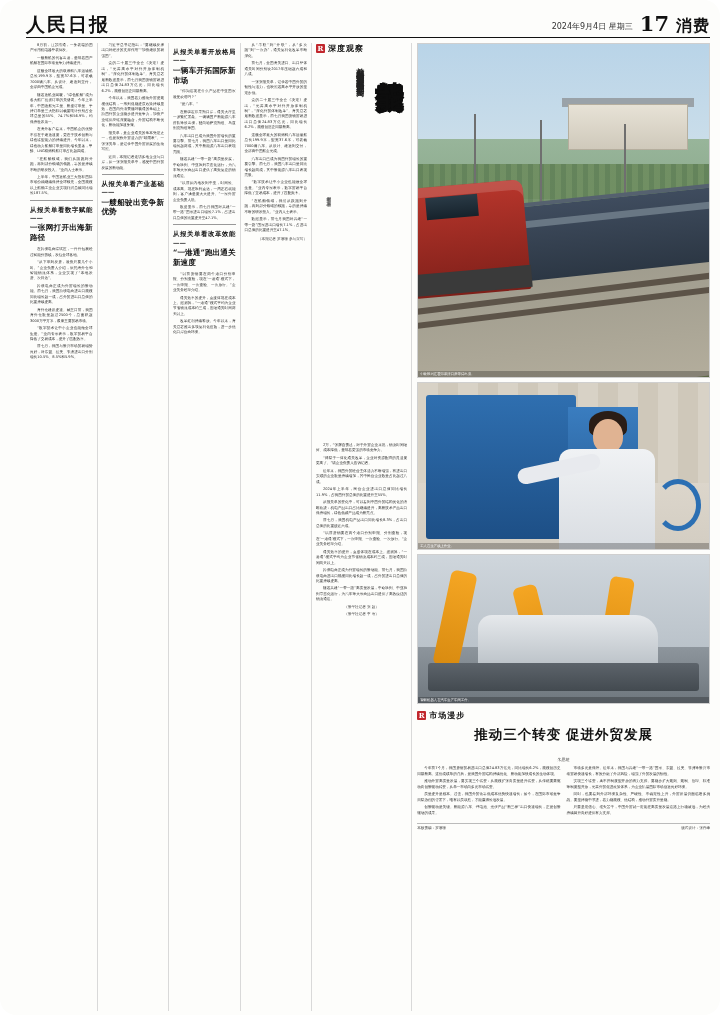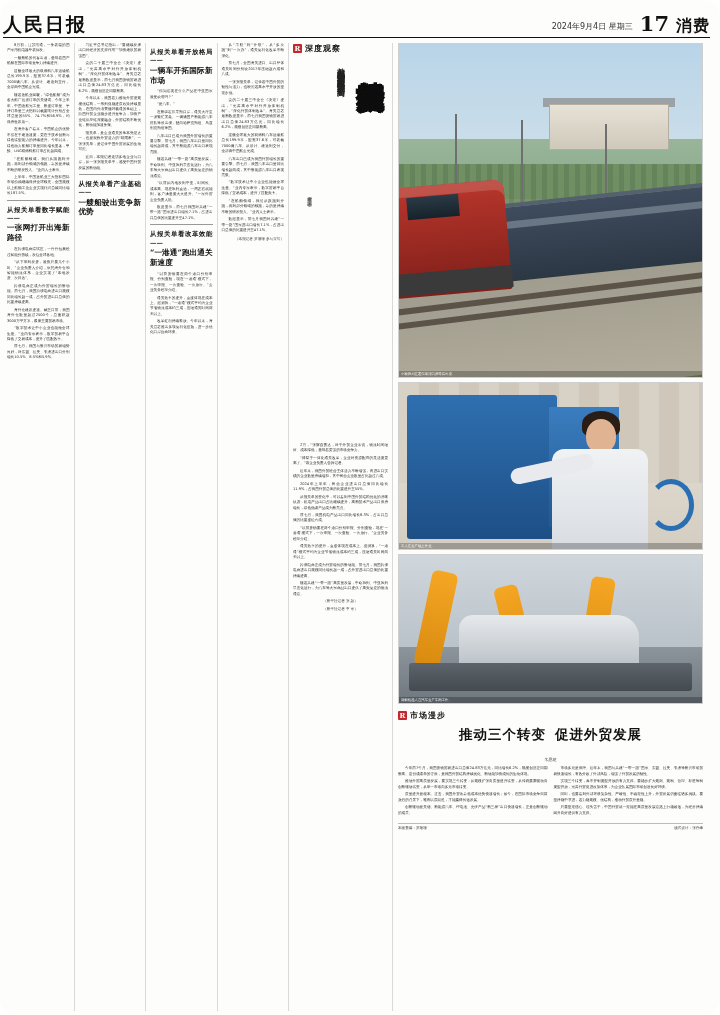--- a/index.html
+++ b/index.html
@@ -11,21 +11,21 @@
     width: 720px; height: 1015px;
     font-family: "DejaVu Sans", "Liberation Sans", sans-serif;
     color: #1a1a1a;
     overflow: hidden;
     position: relative;
   }
   .page {
     width: 720px; height: 1015px;
     position: relative;
     background: #fdfdfb;
-    padding: 8px 10px 6px 3px;
+    padding: 8px 10px 6px 26px;
     border-radius: 16px;
   }
   
   .masthead {
     display: flex; align-items: flex-end; justify-content: space-between;
     border-bottom: 1.5px solid #111;
     padding-bottom: 3px;
     height: 30px;
   }
   .logo {
@@ -204,21 +204,21 @@
   .r-arm3 { position:absolute; top:22px; left:186px; width:24px; height:92px;
     background: linear-gradient(#f5a623,#d98b10); transform: rotate(9deg); border-radius:6px;}
   .r-base { position:absolute; bottom:12px; left:10px; right:10px; height:28px;
     background: linear-gradient(#5d646b,#434a50); border-radius:3px;}
   .r-car { position:absolute; bottom:34px; left:60px; width:180px; height:54px;
     background: linear-gradient(#e6e9ec,#b9c0c6); border-radius:14px 22px 6px 6px;}
   
   .commentary { margin-top: 6px; }
   .comm-tag { display:flex; align-items:center; gap:3px; margin-bottom: 3px;}
   .comm-title {
-    font-family: Liberation Mono, monospace;
+    font-family: Liberation Sans, sans-serif;
     font-size: 13.5px; font-weight: bold; text-align:center; color:#111;
     letter-spacing: 1px; margin: 5px 0 13px;
   }
   .comm-author { font-size: 4px; text-align:center; color:#444; margin-bottom: 4px;}
   .comm-cols { display:flex; gap:6px; }
   .comm-col { flex:1; font-size: 3.6px; line-height:1.55; text-align:justify; color:#2b2b2b;}
   .comm-col p { margin: 0 0 2px 0; text-indent: 7px;}
   .footer-note {
     border-top: 0.5px solid #bbb; margin-top: 4px; padding-top: 2px;
     font-size: 3.6px; color: #444; display:flex; justify-content: space-between;

